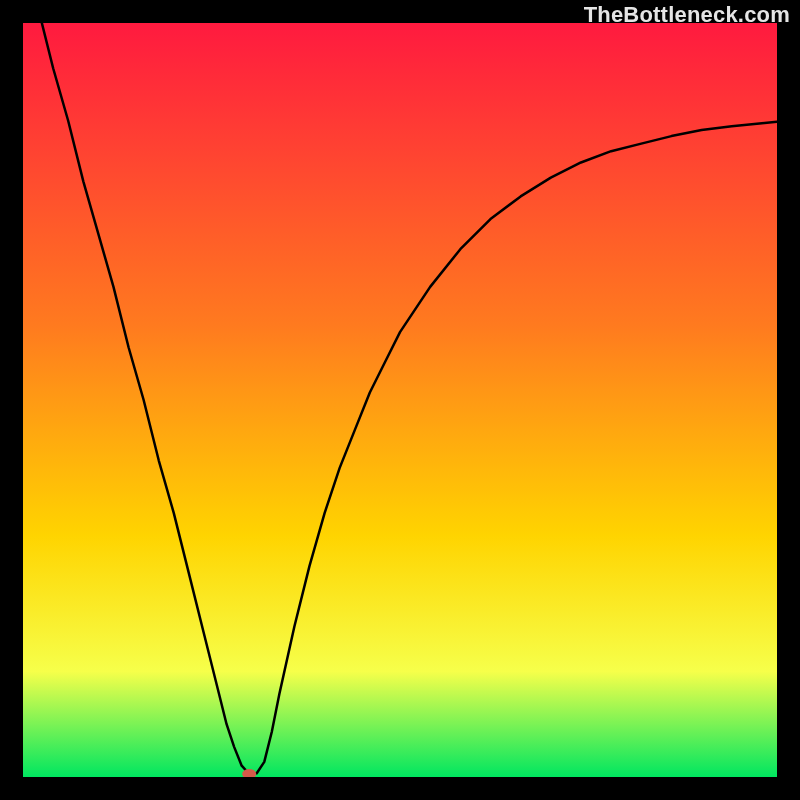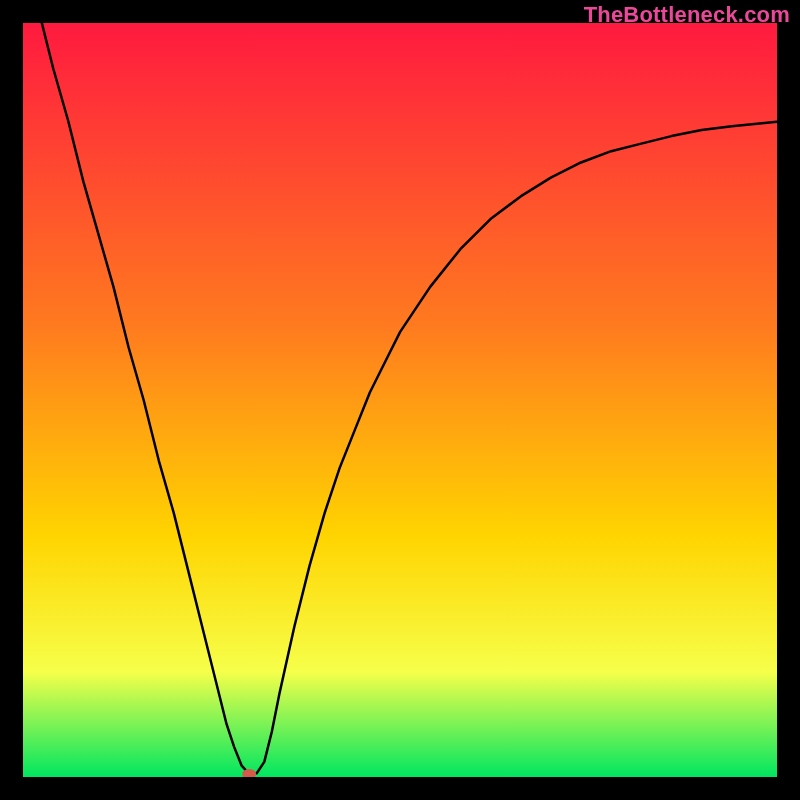--- a/index.html
+++ b/index.html
@@ -28,21 +28,21 @@
     width: 754px;
     height: 754px;
   }
   .watermark {
     position: absolute;
     top: 2px;
     right: 10px;
     font-family: Arial, Helvetica, sans-serif;
     font-weight: 700;
     font-size: 22px;
-    color: #ec4899;
+    color: #e5e5e5;
     letter-spacing: 0.2px;
   }
 </style>
 </head>
 <body>
 <div class="frame">
 
   <div class="watermark">TheBottleneck.com</div>
 
   <div class="plot-wrap">

